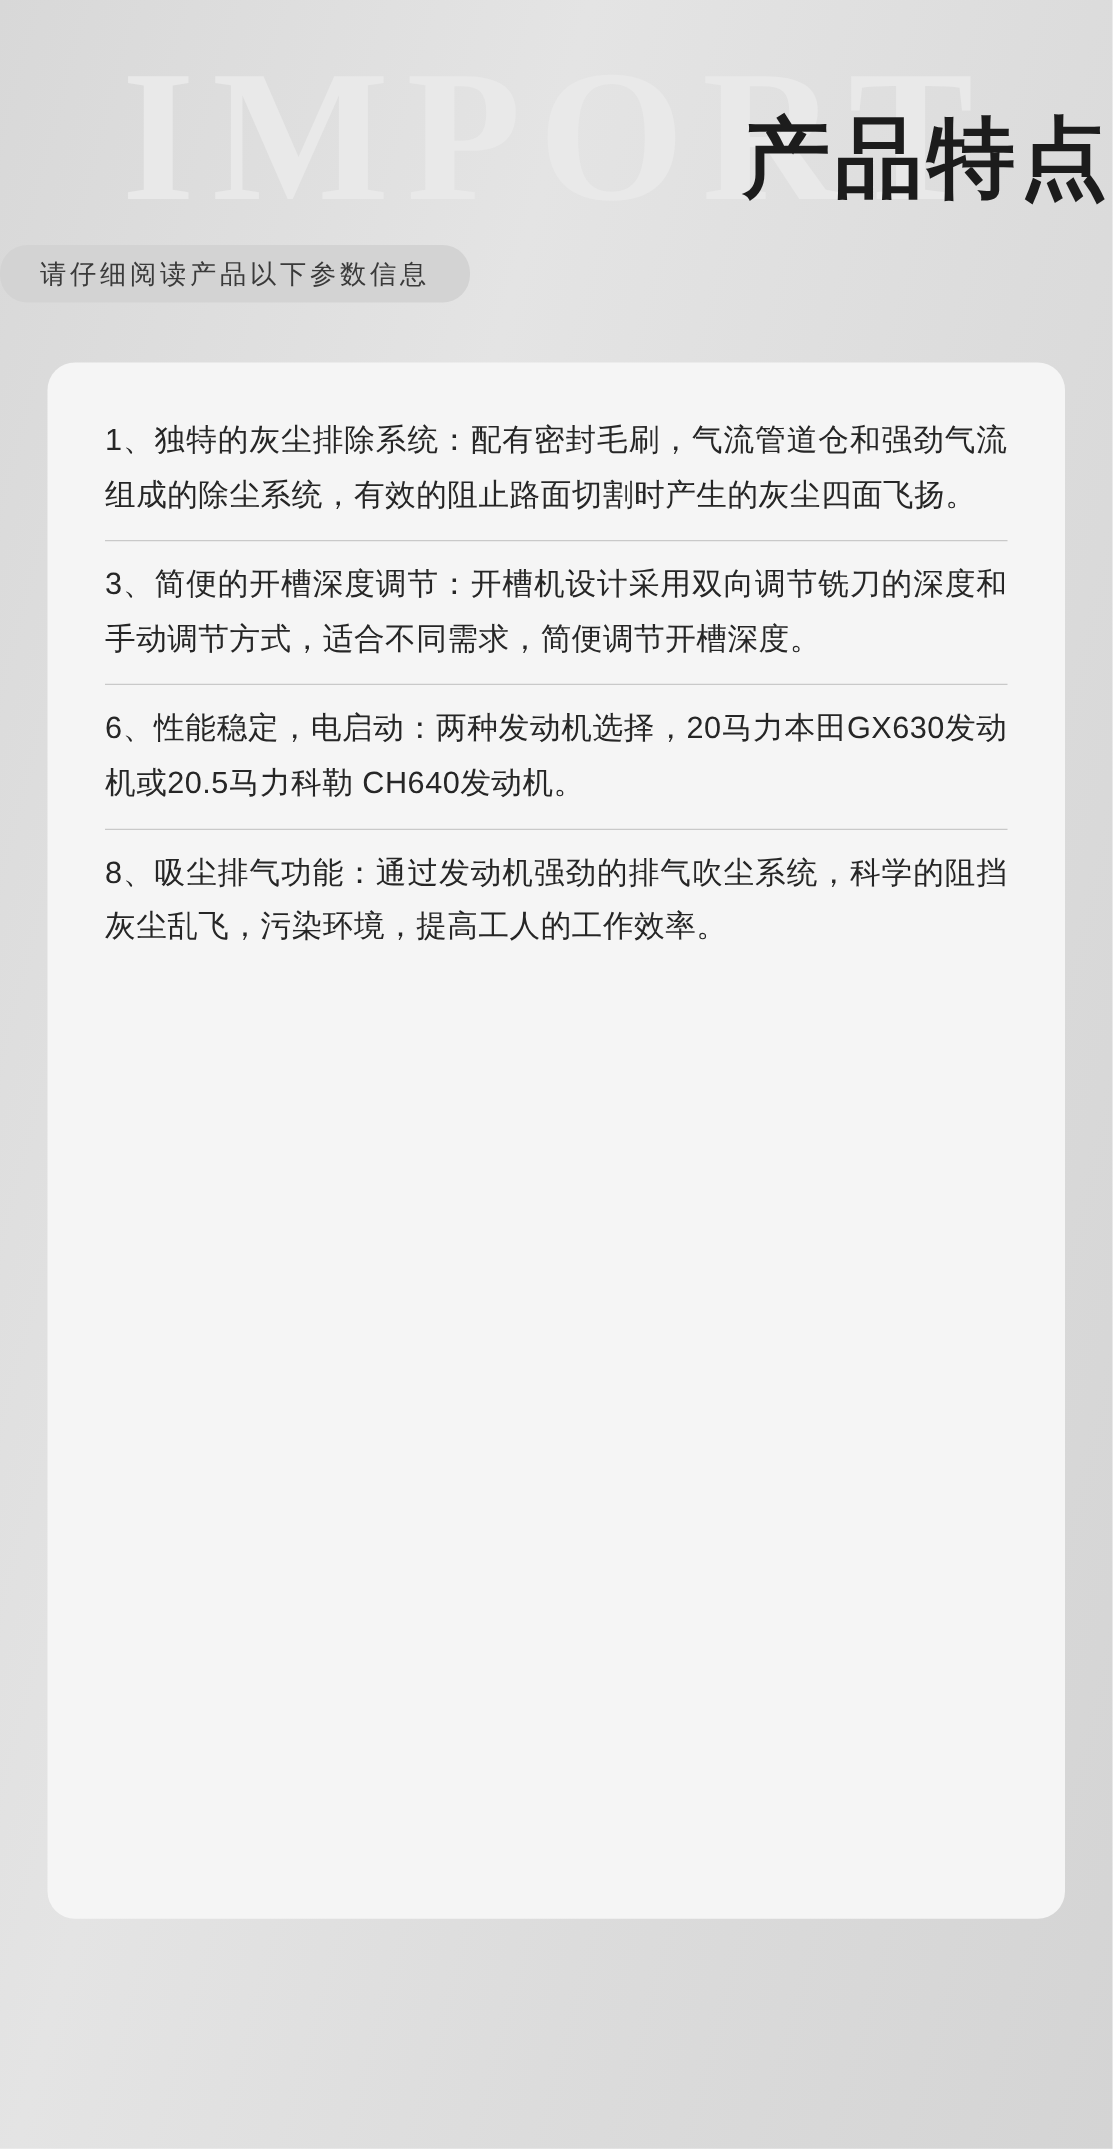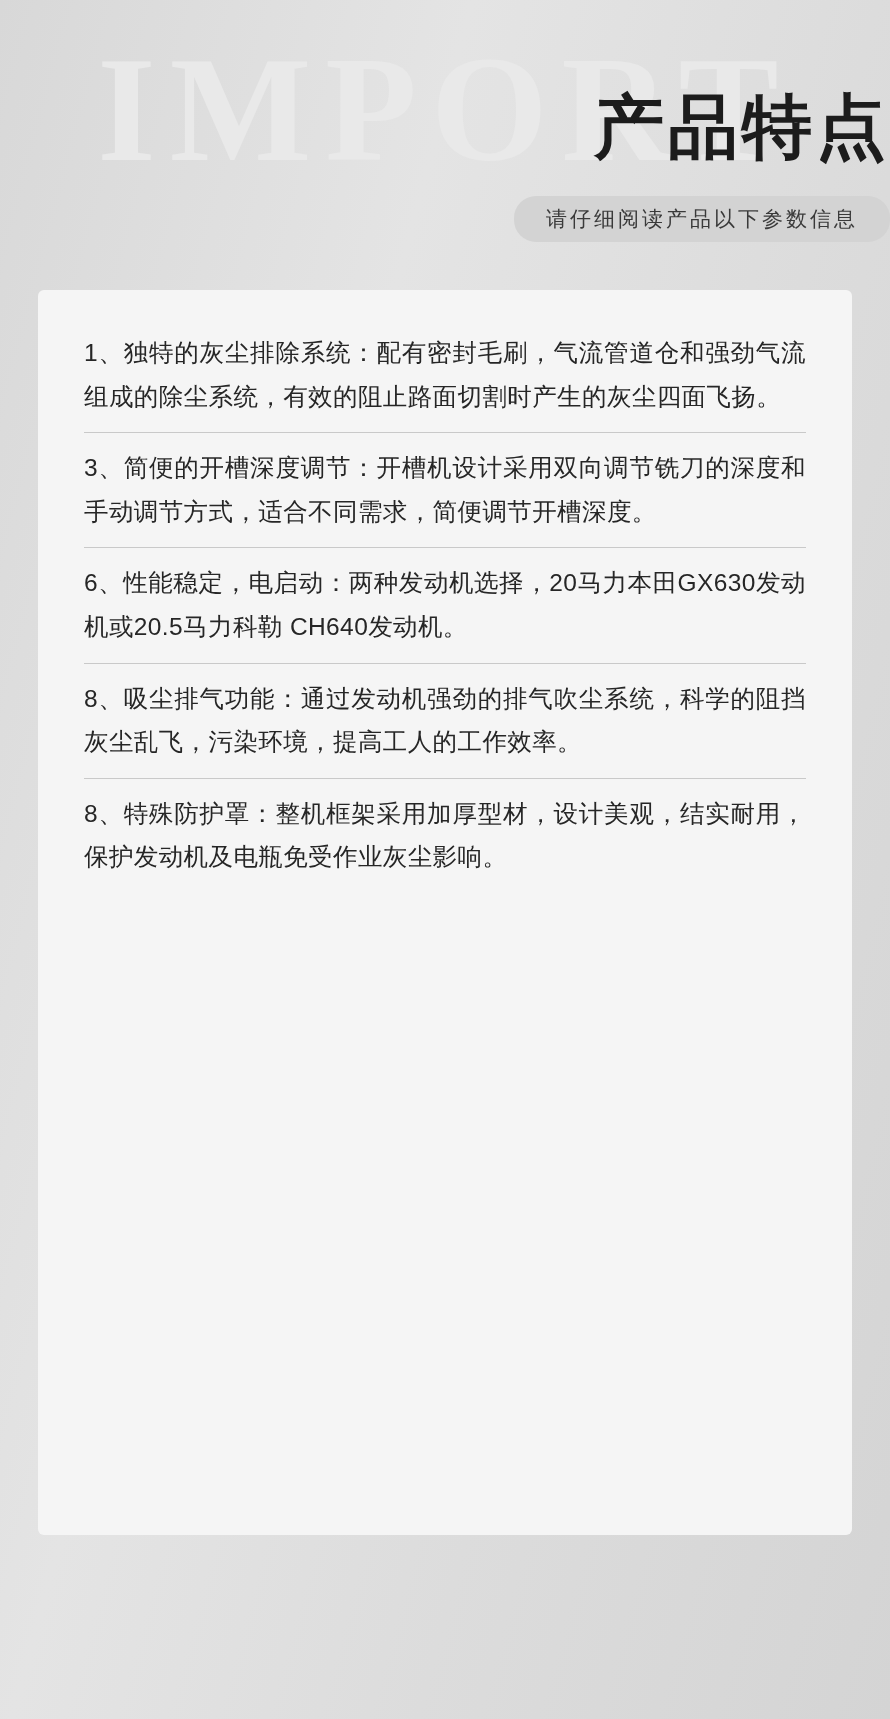--- a/index.html
+++ b/index.html
@@ -51,41 +51,41 @@
     font-weight: bold;
     color: #1c1c1c;
     letter-spacing: 4px;
     line-height: 1.2;
   }
   .subtitle-wrap {
     position: absolute;
     top: 196px;
     left: 0;
     width: 100%;
-    text-align: right;
+    text-align: left;
   }
   .subtitle {
     display: inline-block;
     background: #d3d3d3;
     color: #3a3a3a;
     font-size: 21px;
     letter-spacing: 3px;
     padding: 9px 32px;
     border-radius: 22px;
   }
 
   
   .card {
     position: absolute;
     left: 38px;
     top: 290px;
     width: 814px;
     height: 1245px;
     background: #f5f5f5;
-    border-radius: 6px;
+    border-radius: 22px;
     box-sizing: border-box;
     padding: 28px 46px 20px 46px;
   }
   .feature-list {
     display: block;
   }
   .feature {
     padding: 13px 0 14px 0;
     border-bottom: 1px solid #c9c9c9;
   }
@@ -121,19 +121,16 @@
       </div>
       <div class="feature">
         <div class="feature-text">3、简便的开槽深度调节：开槽机设计采用双向调节铣刀的深度和手动调节方式，适合不同需求，简便调节开槽深度。</div>
       </div>
       <div class="feature">
         <div class="feature-text">6、性能稳定，电启动：两种发动机选择，20马力本田GX630发动机或20.5马力科勒 CH640发动机。</div>
       </div>
       <div class="feature">
         <div class="feature-text">8、吸尘排气功能：通过发动机强劲的排气吹尘系统，科学的阻挡灰尘乱飞，污染环境，提高工人的工作效率。</div>
       </div>
-      <div class="feature">
-        <div class="feature-text">8、特殊防护罩：整机框架采用加厚型材，设计美观，结实耐用，保护发动机及电瓶免受作业灰尘影响。</div>
-      </div>
     </div>
   </div>
 
 </div>
 
 </body></html>

